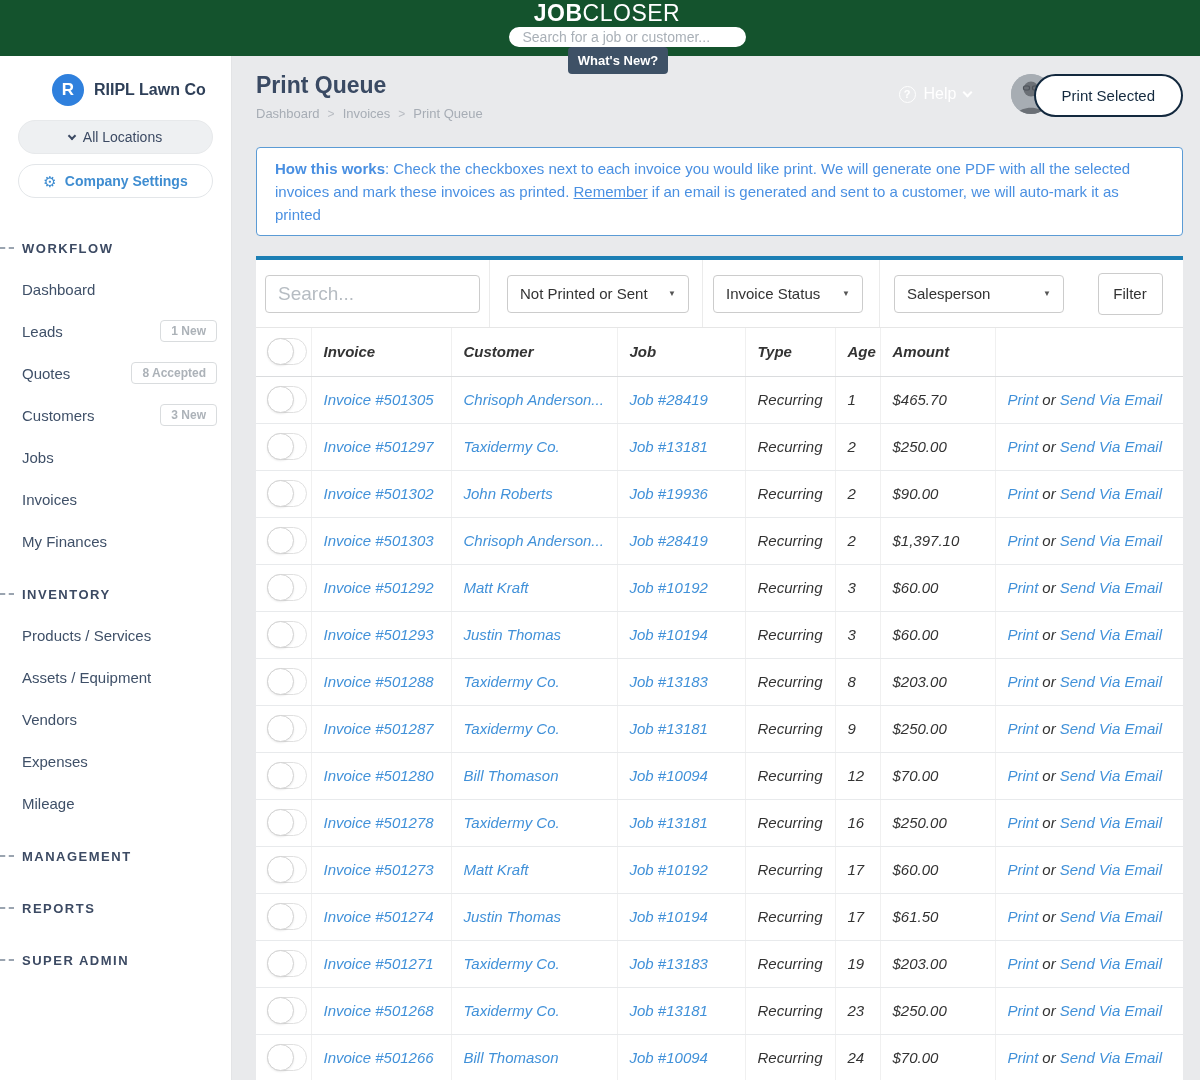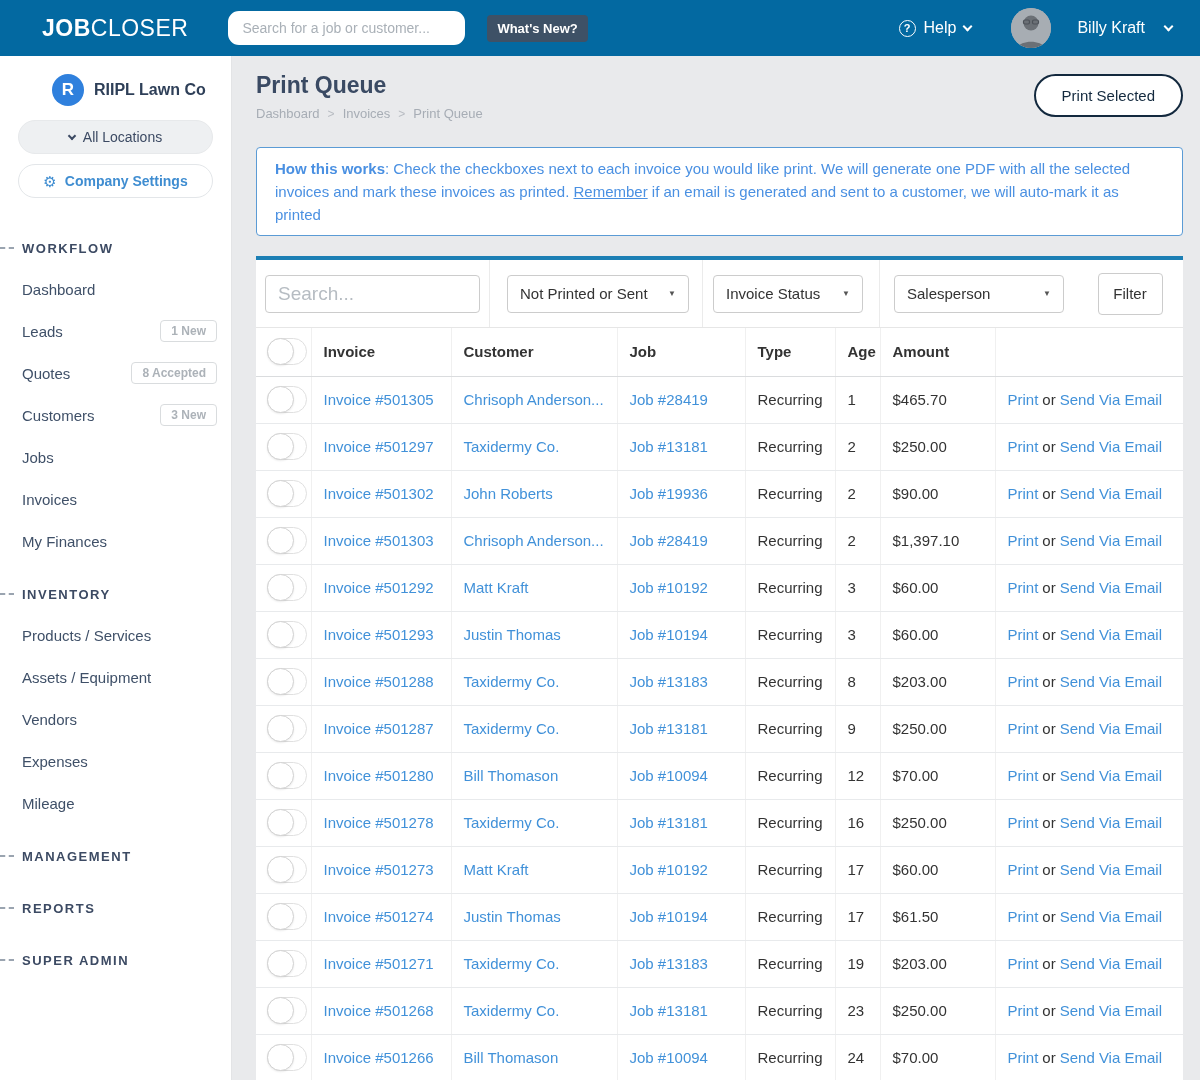--- a/index.html
+++ b/index.html
@@ -1,21 +1,21 @@
 <!DOCTYPE html>
 <html><head>
 <meta charset="utf-8">
 <style>
   * { margin:0; padding:0; box-sizing:border-box; }
   html,body { width:1200px; height:1080px; overflow:hidden;
     font-family:"Liberation Sans","DejaVu Sans",sans-serif; background:#e9eaec; }
 
   
-  .navbar { height:56px; background:#0369a1; display:flex; align-items:center;
-    padding:0 28px 0 42px; color:#fff; }
+  .navbar { height:56px; background:#14532d; display:flex; align-items:center;
+    padding:0 28px 0 42px; color:#fff;flex-direction:column; }
   .logo { font-size:23px; letter-spacing:.5px; color:#fff; white-space:nowrap; }
   .logo b { font-weight:800; }
   .logo span { font-weight:300; }
   .nav-search { margin-left:40px; width:237px; height:34px; border:2px solid #fff;
     border-radius:11px; padding:0 12px; font-size:14px; color:#333; outline:none;
     font-family:inherit; }
   .nav-search::placeholder { color:#a9b0b7; }
   .whats-new { margin-left:22px; background:#3e5166; color:#fff; border:none;
     font-weight:bold; font-size:13px; padding:6px 10px; border-radius:4px; cursor:pointer;
     font-family:inherit; }
@@ -92,21 +92,21 @@
     font-family:inherit; }
   .tbl-search::placeholder { color:#b6bcc2; }
   .filter-select { height:38px; border:1px solid #ccc; border-radius:4px;
     display:flex; align-items:center; justify-content:space-between; padding:0 12px;
     font-size:15px; color:#333; cursor:pointer; background:#fff; }
   .select-arrow { font-size:8px; color:#555; margin-left:10px; }
   .filter-btn { width:65px; height:42px; border:1px solid #ccc; border-radius:4px;
     background:#fff; font-size:15px; color:#333; cursor:pointer; font-family:inherit; }
 
   
-  table { width:100%; border-collapse:collapse; table-layout:fixed; }
+  table { width:100%; border-collapse:collapse; table-layout:fixed;font-style:italic; }
   col.c-check { width:55px; } col.c-invoice { width:140px; } col.c-customer { width:166px; }
   col.c-job { width:128px; } col.c-type { width:90px; } col.c-age { width:45px; }
   col.c-amount { width:115px; }
   th, td { text-align:left; font-size:15px; padding:0 0 0 12px;
     border-right:1px solid #f0f0f0; overflow:hidden; white-space:nowrap; }
   th:last-child, td:last-child { border-right:none; }
   thead th { height:48px; color:#333; font-weight:bold; border-bottom:1px solid #dadcde; }
   tbody td { height:47px; color:#333; border-bottom:1px solid #e8eaec; }
   .cell-check { padding-left:11px; }
   a.lnk { color:#4191d9; text-decoration:none; cursor:pointer; }

